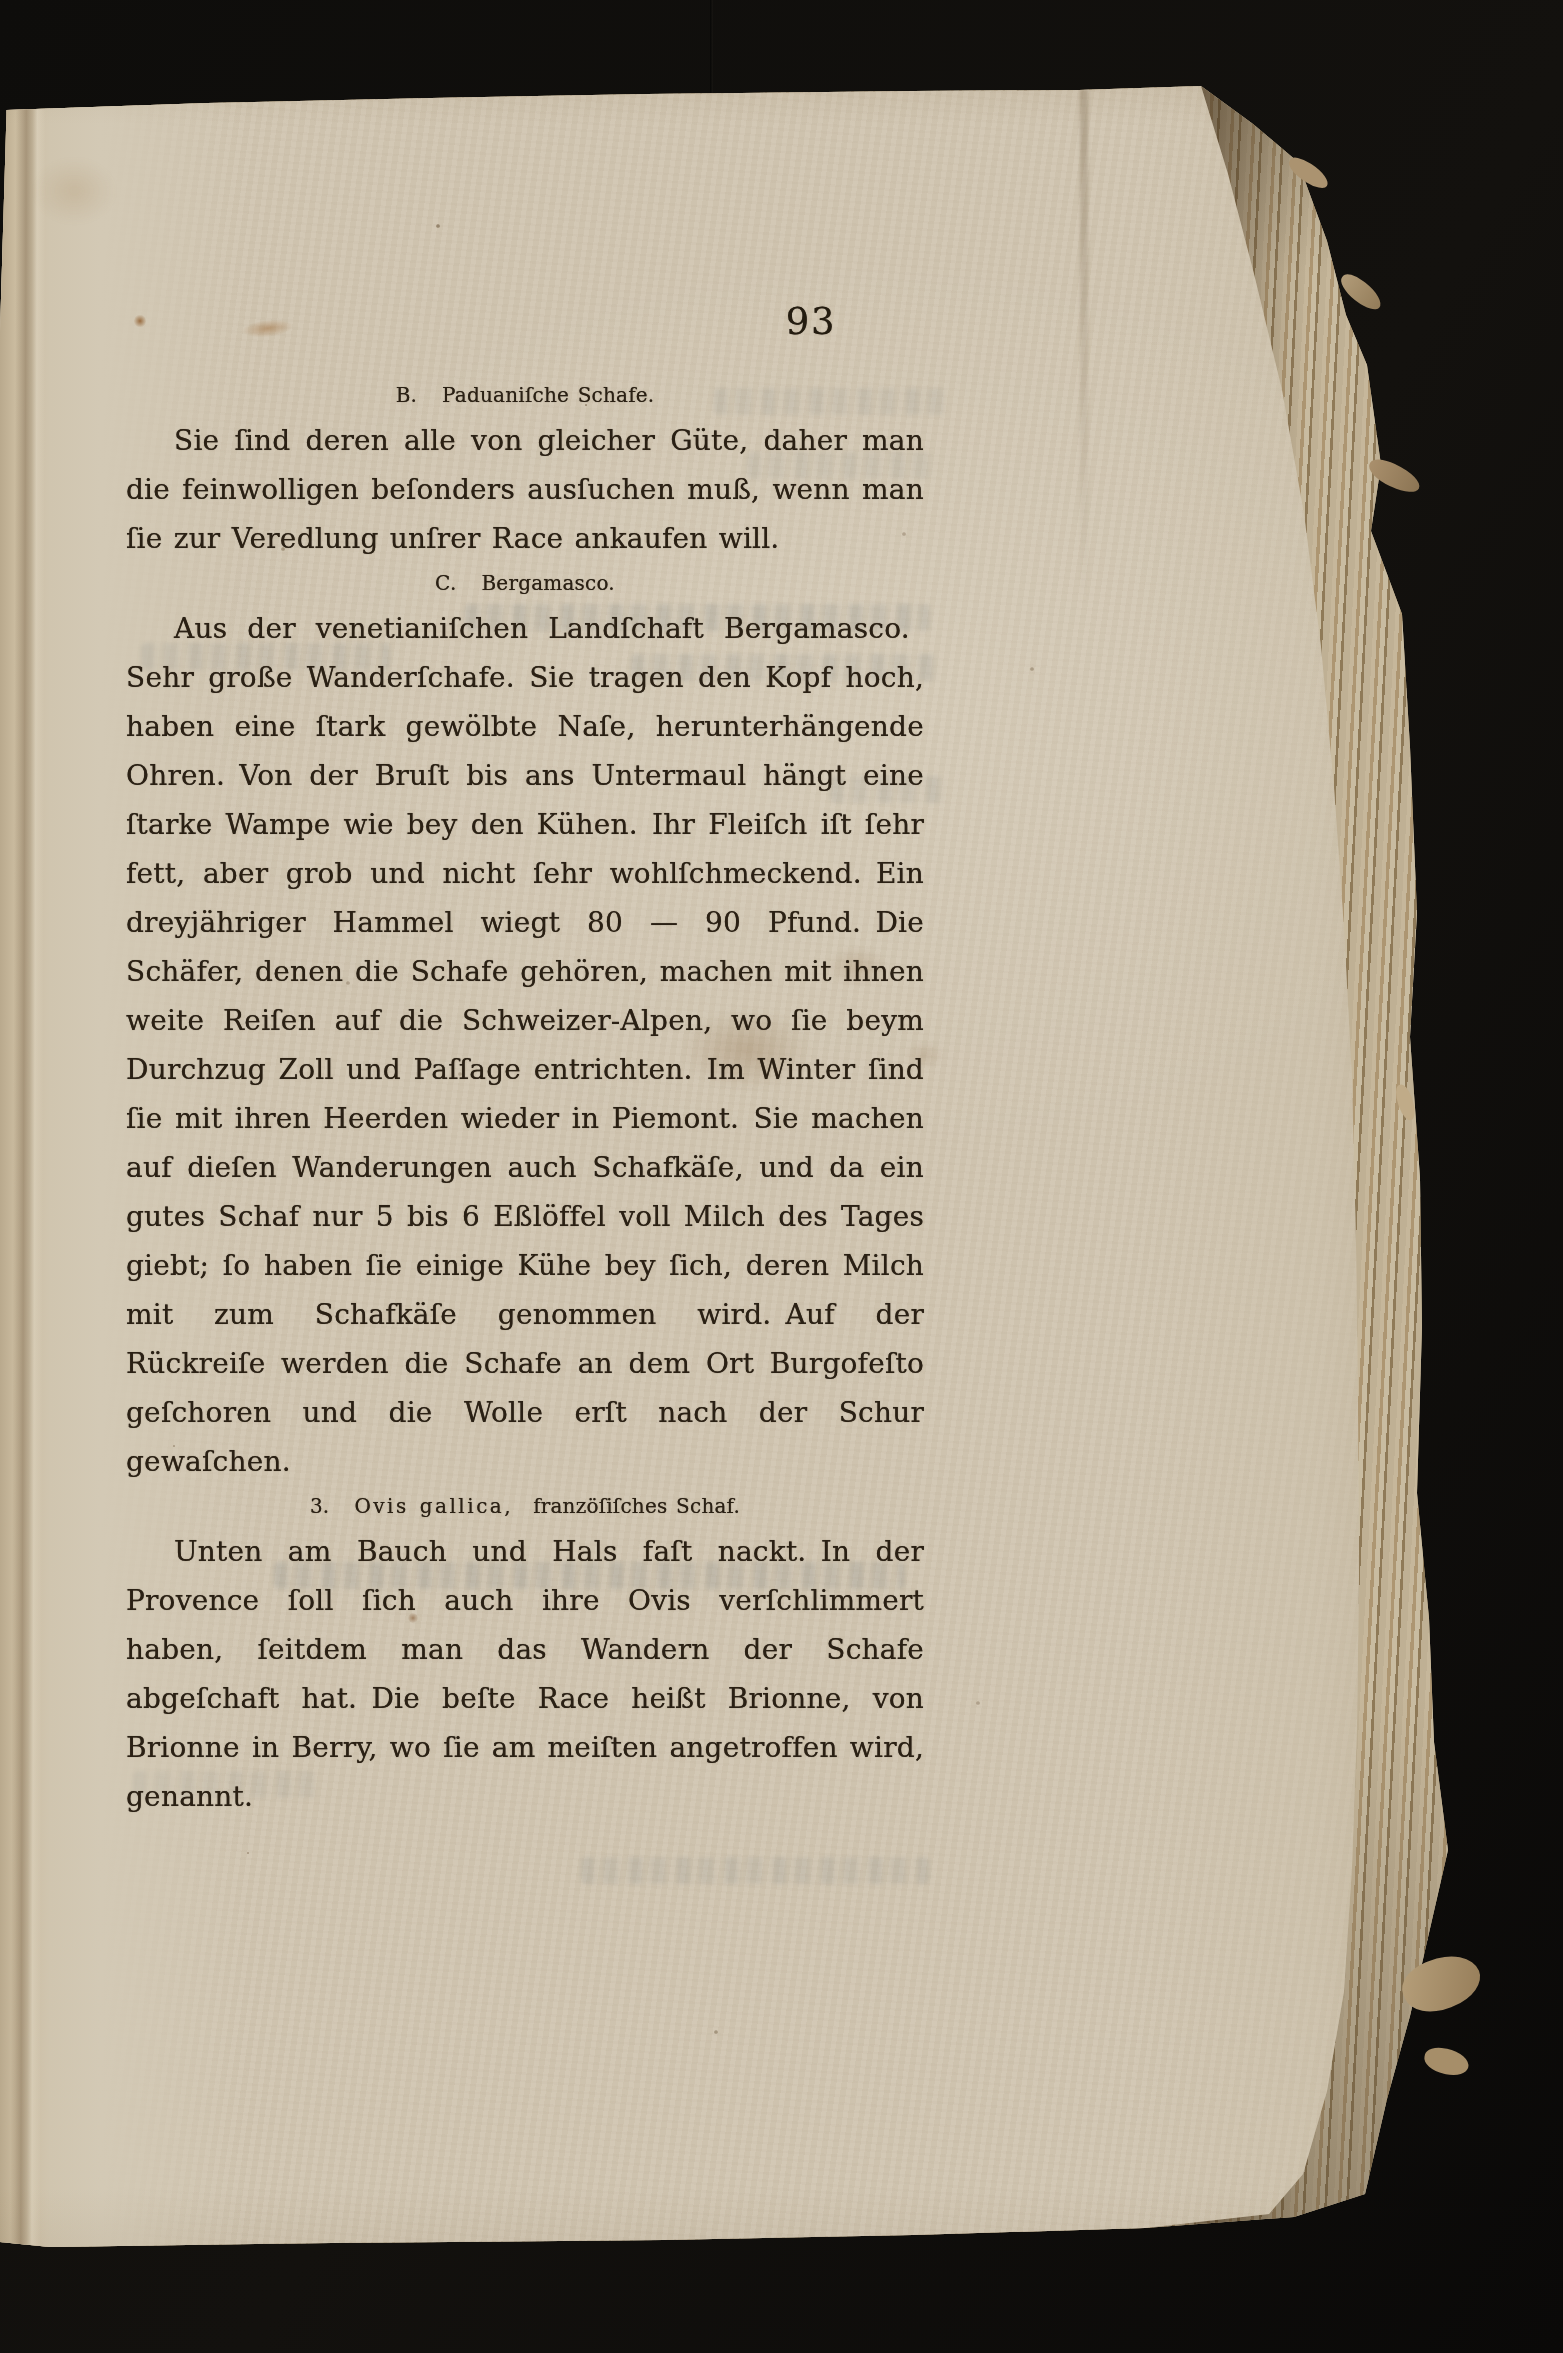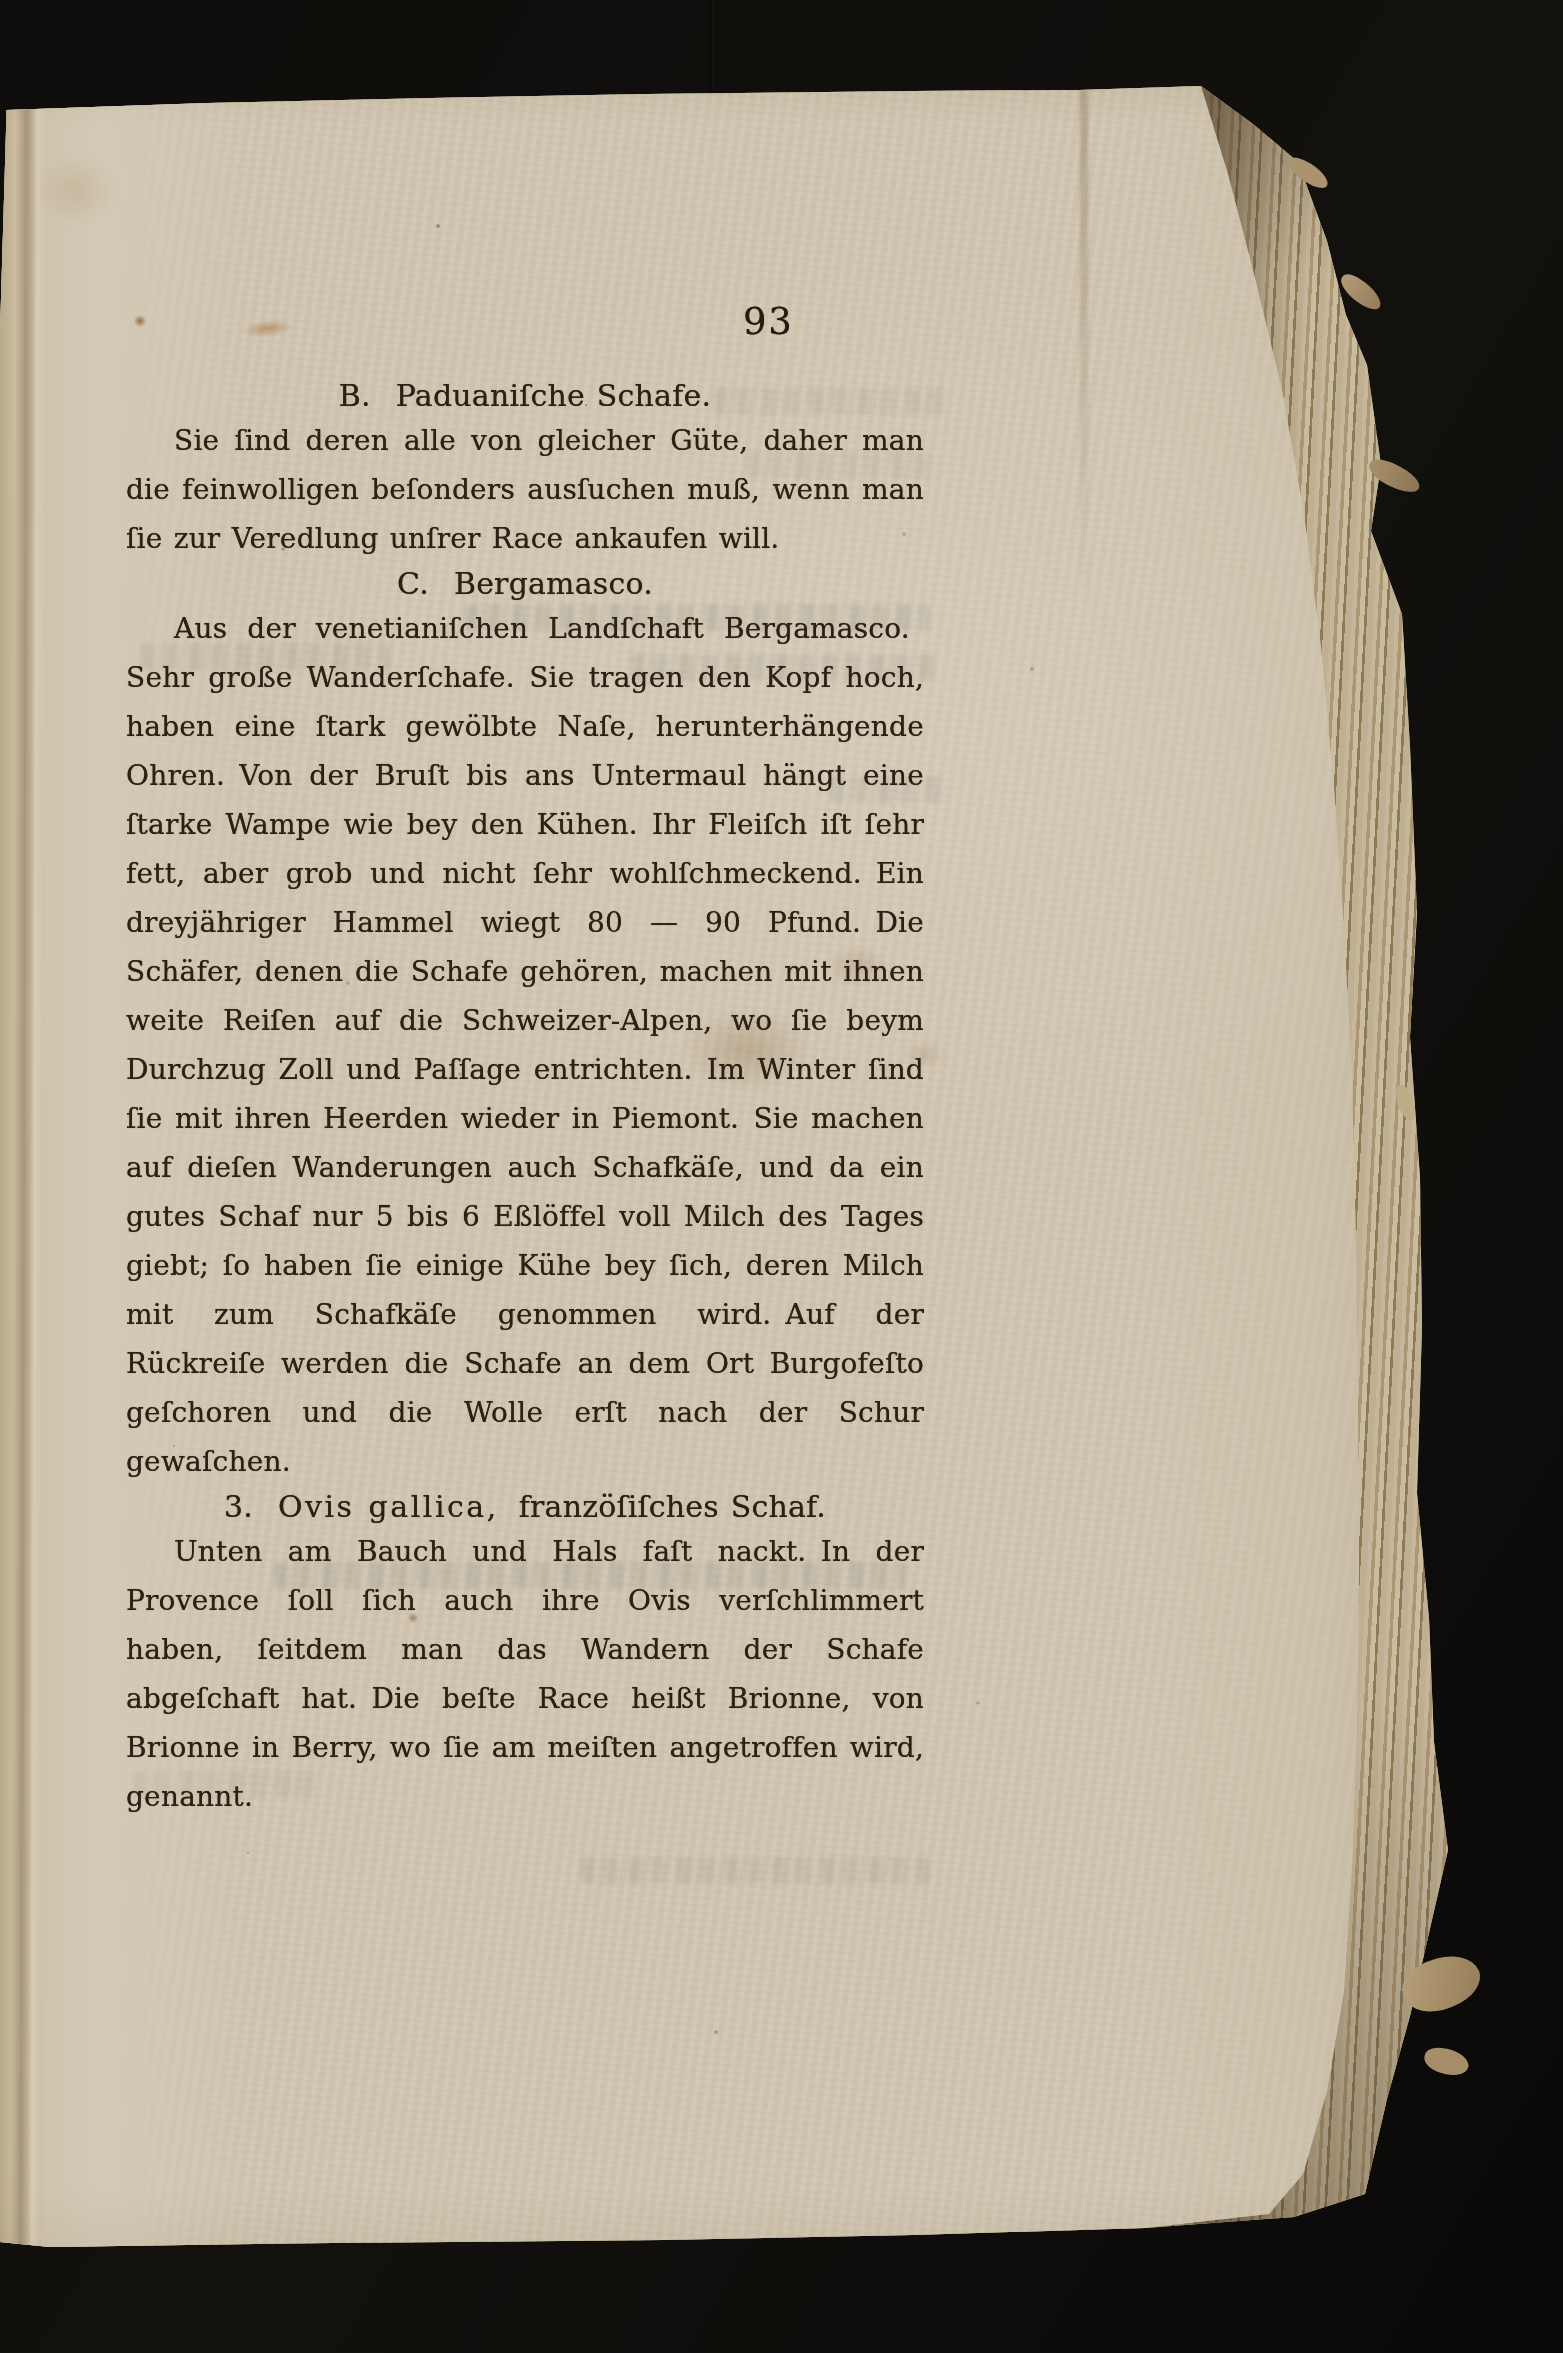--- a/index.html
+++ b/index.html
@@ -75,28 +75,28 @@
       459px 1073px 0 0.8px rgba(96,74,46,.28),1461px 1347px 0.8px 0.8px rgba(228,222,206,.65);}
 
   .flake{position:absolute;border-radius:45% 60% 50% 55%;}
   .f1{left:1337px;top:282px;width:48px;height:20px;transform:rotate(38deg);background:linear-gradient(90deg,#b19b78,#937c59);}
   .f2{left:1367px;top:465px;width:55px;height:21.6px;transform:rotate(25deg);background:linear-gradient(90deg,#a98f6c,#8c7554);}
   .f3{left:1387px;top:1095px;width:37px;height:15px;transform:rotate(70deg);background:#c0ab88;}
   .f4{left:1402px;top:1958px;width:79px;height:51px;transform:rotate(-22deg);background:linear-gradient(120deg,#b7a07b,#957c58);}
   .f5{left:1424px;top:2049px;width:45px;height:25px;transform:rotate(12deg);background:#a68e69;}
   .f6{left:1286px;top:164px;width:45px;height:18px;transform:rotate(33deg);background:#ab9370;}
 
-  .pagenum{position:absolute;left:743px;top:300px;width:176px;text-align:left;
+  .pagenum{position:absolute;left:723px;top:300px;width:176px;text-align:center;
     font-size:37px;color:#241c10;letter-spacing:1.7px;text-shadow:0 0 0.7px rgba(36,28,16,.8);}
 
   .text-block{position:absolute;left:126px;top:375px;width:798px;color:#2a2014;
     font-size:28px;line-height:49px;text-align:justify;word-spacing:2.1px;letter-spacing:0.2px;
     text-shadow:0 0 0.7px rgba(42,32,20,.8);}
   .text-block p{margin:0;text-indent:48px;}
-  .text-block h2{margin:0;font-size:30px;font-weight:normal;text-align:center;text-indent:0;line-height:41px;}
+  .text-block h2{margin:0;font-size:20px;font-weight:normal;text-align:center;text-indent:0;line-height:41px;}
   .h-b{margin-bottom:11.6px;}
   .h-c{margin-top:32px;margin-bottom:16.6px;}
   .h-3{margin-top:37px;margin-bottom:15px;}
   .heading-label{margin-right:25px;}
   .latin{letter-spacing:2.5px;margin-right:20px;}
 </style>
 </head>
 <body>
 
 <div class="photo">

